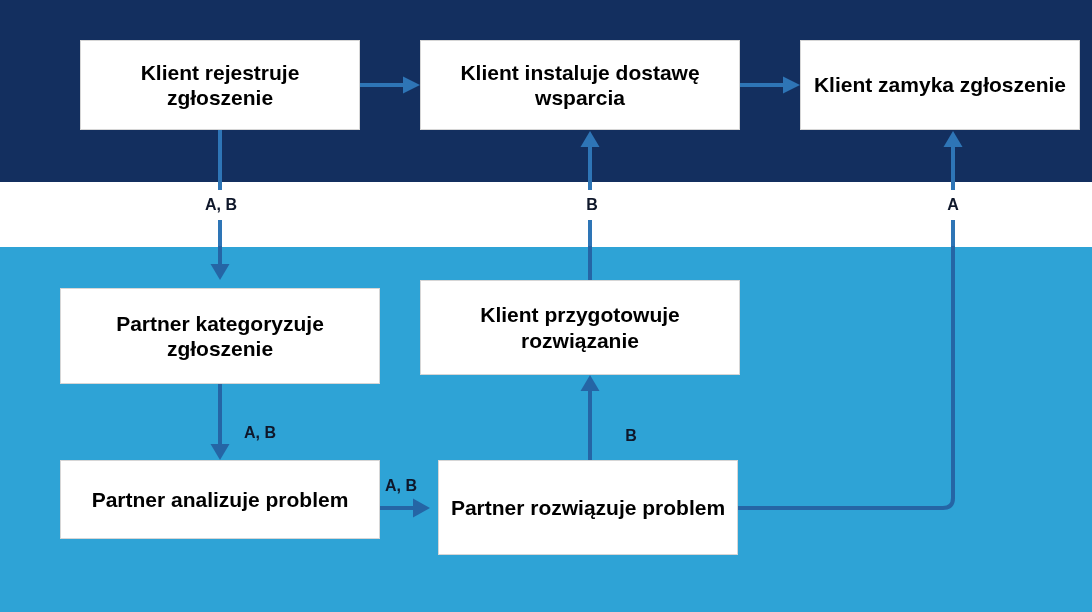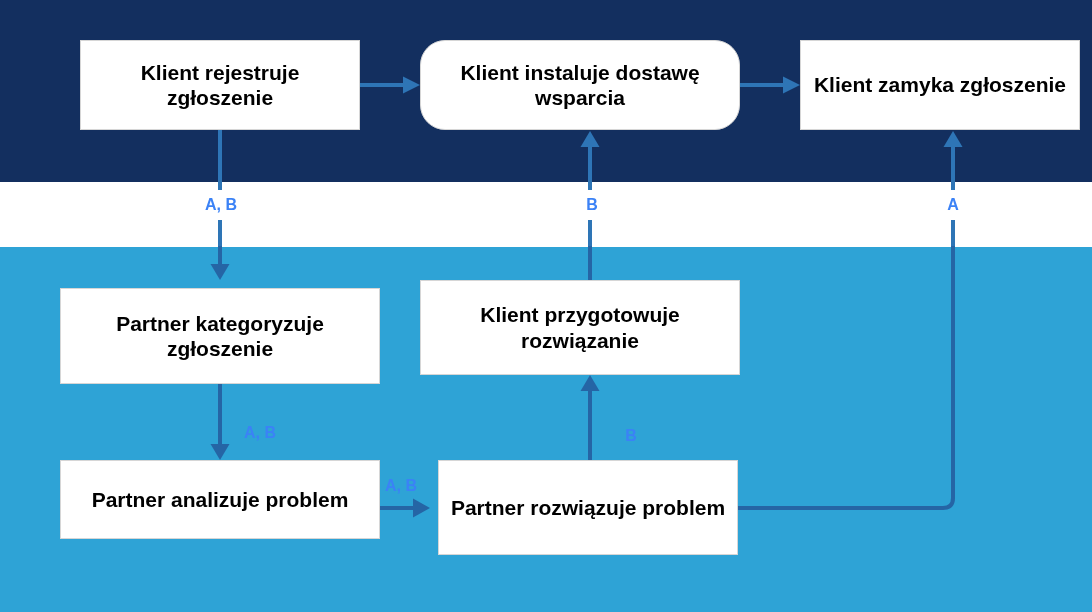--- a/index.html
+++ b/index.html
@@ -45,32 +45,32 @@
     align-items: center;
     justify-content: center;
     text-align: center;
     font-weight: bold;
     font-size: 21px;
     color: #000000;
     line-height: 1.2;
     padding: 4px 10px;
   }
   .n0 { left: 80px;  top: 40px;  width: 280px; height: 90px; }
-  .n1 { left: 420px; top: 40px;  width: 320px; height: 90px; border-radius: 25px; }
+  .n1 { left: 420px; top: 40px;  width: 320px; height: 90px; }
   .n2 { left: 800px; top: 40px;  width: 280px; height: 90px; }
   .n3 { left: 60px;  top: 288px; width: 320px; height: 96px; }
   .n4 { left: 420px; top: 280px; width: 320px; height: 95px; }
   .n5 { left: 60px;  top: 460px; width: 320px; height: 79px; }
   .n6 { left: 438px; top: 460px; width: 300px; height: 95px; }
   .edge-label {
     position: absolute;
     transform: translate(-50%, -50%);
     font-weight: bold;
     font-size: 16px;
-    color: #3b82f6;
+    color: #0f172a;
     white-space: nowrap;
   }
   .edge-label.on-line {
     background: #ffffff;
     padding: 6px 4px;
   }
   .el-ab1 { left: 221px; top: 205px; }
   .el-b1  { left: 592px; top: 205px; }
   .el-a1  { left: 953px; top: 205px; }
   .el-ab2 { left: 260px; top: 433px; }

